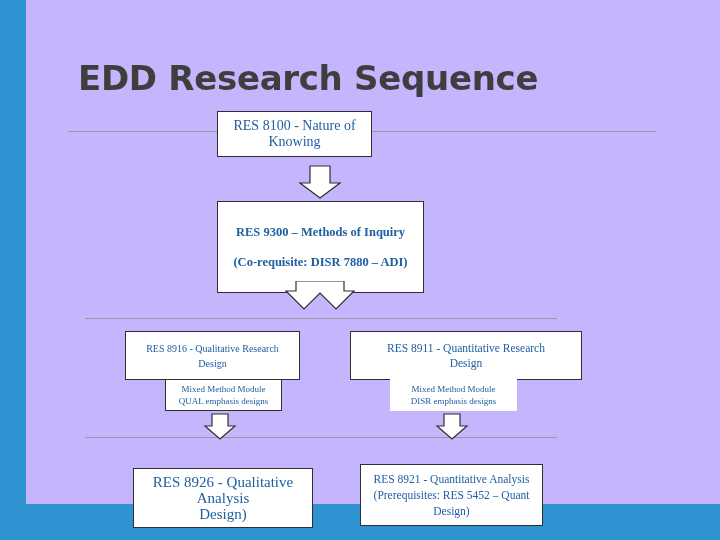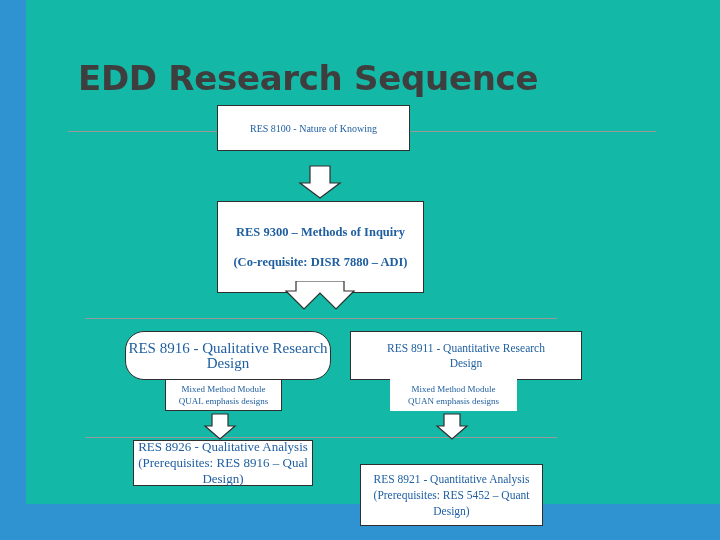--- a/index.html
+++ b/index.html
@@ -10,21 +10,21 @@
     width: 720px;
     height: 540px;
     background: #ffffff;
     font-family: "Liberation Serif", serif;
     overflow: hidden;
   }
   #slide {
     position: relative;
     width: 720px;
     height: 540px;
-    background: #14b8a6;
+    background: #c4b5fd;
   }
   
   .bar-left {
     position: absolute;
     left: 0;
     top: 0;
     width: 26px;
     height: 540px;
     background: #2e93d0;
   }
@@ -67,54 +67,53 @@
     justify-content: center;
     text-align: center;
     color: #1f5fa0;
     font-family: "Liberation Serif", serif;
   }
   .box .line {
     display: block;
     width: 100%;
   }
   .b-8100 {
-    left: 217px; top: 105px; width: 193px; height: 46px;
-    font-size: 10px;
+    left: 217px; top: 111px; width: 155px; height: 46px;
+    font-size: 14px;
   }
   .b-9300 {
     left: 217px; top: 201px; width: 207px; height: 92px;
     font-size: 12.5px;
     font-weight: bold;
     line-height: 30px;
   }
   .b-8916 {
-    left: 125px; top: 331px; width: 206px; height: 49px;
-    font-size: 15px;
+    left: 125px; top: 331px; width: 175px; height: 49px;
+    font-size: 10px;
     line-height: 15px;
-    border-radius: 19px;
   }
   .b-8911 {
     left: 350px; top: 331px; width: 232px; height: 49px;
     font-size: 11.5px;
     line-height: 15px;
   }
   .b-mm-qual {
     left: 165px; top: 379px; width: 117px; height: 32px;
     font-size: 9px;
     line-height: 12px;
   }
   .b-mm-quan {
     left: 390px; top: 379px; width: 127px; height: 32px;
     font-size: 9px;
     line-height: 12px;
     border: none;
   }
   .b-8926 {
-    left: 133px; top: 440px; width: 180px; height: 46px;
-    font-size: 13px;
+    left: 133px; top: 468px; width: 180px; height: 60px;
+    font-size: 15px;
     line-height: 16px;
   }
   .b-8921 {
     left: 360px; top: 464px; width: 183px; height: 62px;
     font-size: 11.5px;
     line-height: 16px;
     font-family: Liberation Serif, serif;
   }
 
   
@@ -167,33 +166,32 @@
     <span class="line">Design</span>
   </div>
 
   <div class="box b-mm-qual">
     <span class="line">Mixed Method Module</span>
     <span class="line">QUAL emphasis designs</span>
   </div>
 
   <div class="box b-mm-quan">
     <span class="line">Mixed Method Module</span>
-    <span class="line">QUAN emphasis designs</span>
+    <span class="line">DISR emphasis designs</span>
   </div>
 
   <svg class="arrow a-left2" width="34" height="27" viewBox="0 0 34 27">
     <polygon points="9,1 25,1 25,13 32,13 17,26 2,13 9,13" fill="#ffffff" stroke="#2f2f2f" stroke-width="1.2"></polygon>
   </svg>
   <svg class="arrow a-right2" width="34" height="27" viewBox="0 0 34 27">
     <polygon points="9,1 25,1 25,13 32,13 17,26 2,13 9,13" fill="#ffffff" stroke="#2f2f2f" stroke-width="1.2"></polygon>
   </svg>
 
   <div class="box b-8926">
     <span class="line">RES 8926 - Qualitative Analysis</span>
-    <span class="line">(Prerequisites: RES 8916 – Qual</span>
     <span class="line">Design)</span>
   </div>
 
   <div class="box b-8921">
     <span class="line">RES 8921 - Quantitative Analysis</span>
     <span class="line">(Prerequisites: RES 5452 – Quant</span>
     <span class="line">Design)</span>
   </div>
 
 </div>

